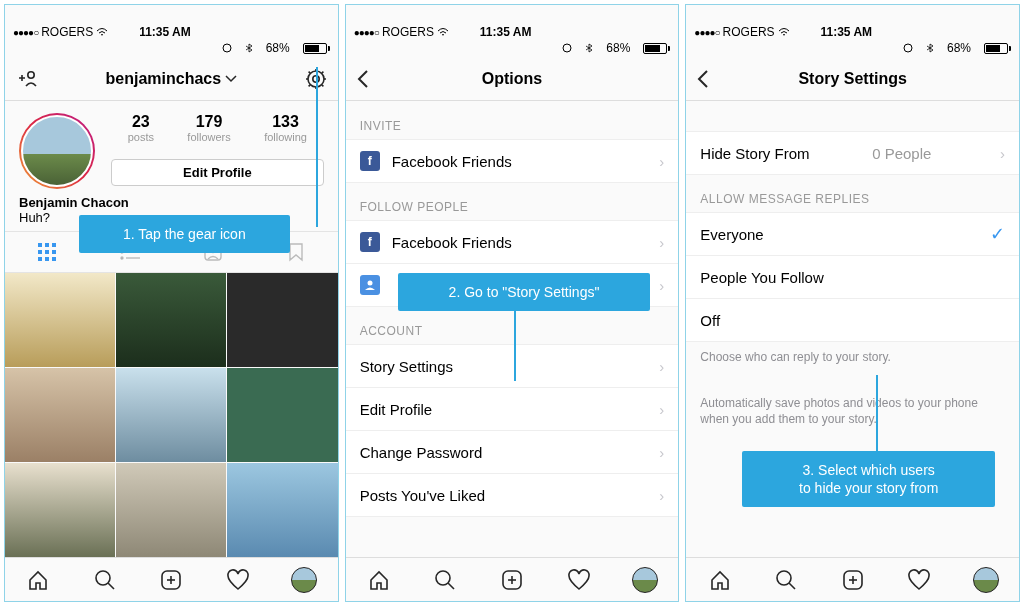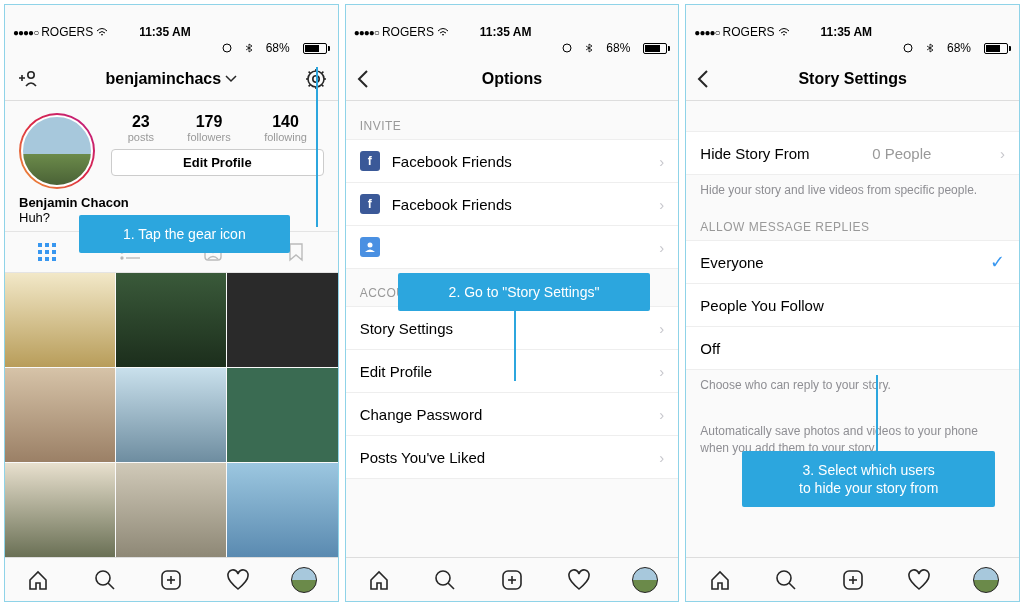--- a/index.html
+++ b/index.html
@@ -18,21 +18,21 @@
   .navbar .left { position:absolute; left:10px; top:0; bottom:0; display:flex; align-items:center; }
   .navbar .right { position:absolute; right:10px; top:0; bottom:0; display:flex; align-items:center; }
   .navbar .title { font-size:16px; font-weight:600; }
   .username-dd { display:flex; align-items:center; gap:4px; font-size:16px; font-weight:600; }
   .content { flex:1; overflow:hidden; background:#fafafa; display:flex; flex-direction:column; }
 
   
   .profile-header { display:flex; padding:12px 14px 4px; gap:16px; }
   .avatar-ring { width:76px; height:76px; border-radius:50%; padding:2px; background:linear-gradient(45deg,#f09433,#e6683c,#dc2743,#cc2366,#bc1888); }
   .avatar { width:100%; height:100%; border-radius:50%; background:linear-gradient(to bottom,#a7c8dc 0%,#a7c8dc 55%,#6b8a4a 55%,#4a6236 100%); border:2px solid #fff; }
-  .stats { flex:1; display:flex; flex-direction:column; gap:6px; }
+  .stats { flex:1; display:flex; flex-direction:column; gap:16px; }
   .stats-row { display:flex; justify-content:space-around; text-align:center; }
   .stat .num { font-size:16px; font-weight:600; }
   .stat .lab { font-size:11px; color:#999; }
   .editbtn { border:1px solid #ccc; border-radius:4px; background:#fff; font-size:13px; font-weight:600; padding:5px 0; text-align:center; }
   .bio { padding:2px 14px 6px; font-size:13px; }
   .bio .name { font-weight:600; }
   .tabrow { display:flex; border-top:1px solid #e4e4e4; border-bottom:1px solid #e4e4e4; height:42px; }
   .tabrow .tab { flex:1; display:flex; align-items:center; justify-content:center; color:#bbb; }
   .tabrow .tab.active { color:#3897f0; }
   .grid3 { display:grid; grid-template-columns:repeat(3,1fr); gap:1px; flex:1; }
@@ -132,21 +132,21 @@
         <div class="stats-row">
           <div class="stat">
               <div class="num">23</div>
               <div class="lab">posts</div>
             </div>
           <div class="stat">
               <div class="num">179</div>
               <div class="lab">followers</div>
             </div>
           <div class="stat">
-              <div class="num">140</div>
+              <div class="num">133</div>
               <div class="lab">following</div>
             </div>
         </div>
         <div class="editbtn">Edit Profile</div>
       </div>
     </div>
     <div class="bio">
       <div class="name">Benjamin Chacon</div>
       <div>Huh?</div>
     </div>
@@ -269,20 +269,21 @@
       </div>
     <div class="title">Options</div>
   </div>
   <div class="content" style="overflow:hidden;">
     <div class="section-header">INVITE</div>
     <div class="row">
       <div class="icon-sq" style="background:#3b5998;">f</div>
       <span>Facebook Friends</span>
       <span class="chev">›</span>
     </div>
+    <div class="section-header">FOLLOW PEOPLE</div>
     <div class="row">
       <div class="icon-sq" style="background:#3b5998;">f</div>
       <span>Facebook Friends</span>
       <span class="chev">›</span>
     </div>
     <div class="row">
       <div class="icon-sq" style="background:#4a90e2;">
           <svg width="12" height="12">
             <circle cx="6" cy="4" r="2.5" fill="#fff"></circle>
             <path d="M1 11 q5 -5 10 0" fill="#fff"></path>
@@ -375,21 +376,20 @@
       </div>
     <div class="title">Story Settings</div>
   </div>
   <div class="content">
     <div style="height:30px;"></div>
     <div class="row">
       <span>Hide Story From</span>
       <span class="rval">0 People</span>
       <span class="chev">›</span>
     </div>
-    <div class="footer-text">Hide your story and live videos from specific people.</div>
     <div class="section-header">ALLOW MESSAGE REPLIES</div>
     <div class="row">
         <span>Everyone</span>
         <span class="check">✓</span>
       </div>
     <div class="row">
         <span>People You Follow</span>
       </div>
     <div class="row">
         <span>Off</span>

